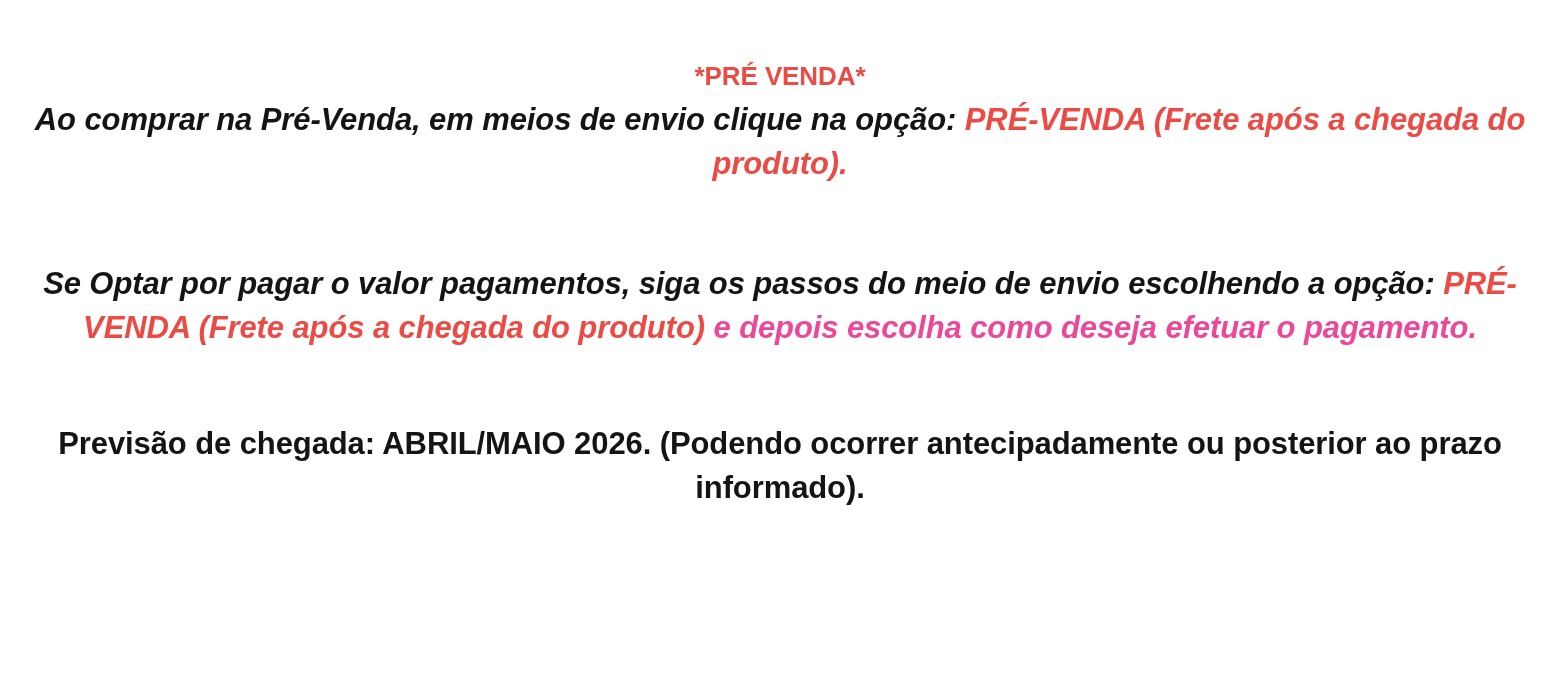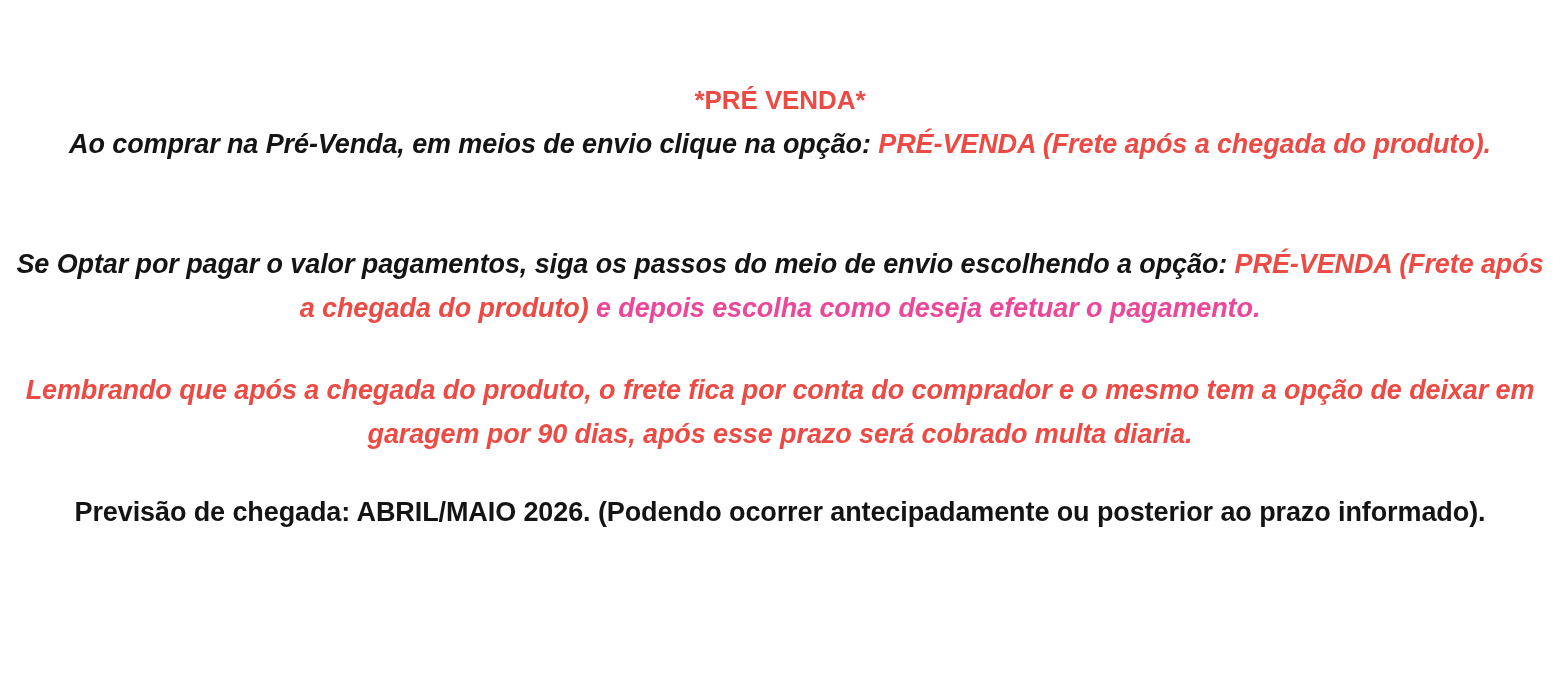--- a/index.html
+++ b/index.html
@@ -10,28 +10,28 @@
     width: 1560px;
     height: 700px;
     background: #ffffff;
     font-family: "Liberation Sans", sans-serif;
     overflow: hidden;
   }
   .notice {
     box-sizing: border-box;
     width: 1560px;
     height: 700px;
-    padding: 80px 14px 0 14px;
+    padding: 56px 14px 0 14px;
     text-align: center;
   }
   .line {
     font-weight: bold;
     font-style: italic;
     color: #141414;
-    font-size: 27px;
+    font-size: 31px;
     line-height: 44px;
     letter-spacing: -0.1px;
     margin: 0;
   }
   .line.title {
     font-style: normal;
     color: #ec4b45;
     font-size: 26px;
     line-height: 40px;
     margin-bottom: 2px;
@@ -67,19 +67,18 @@
 
   <div class="spacer"></div>
 
 
   <div class="spacer"></div>
 
   <p class="line"><span>Se Optar por pagar o valor pagamentos, siga os passos do meio de envio escolhendo a opção: </span><em class="red">PRÉ-VENDA (Frete após a chegada do produto)</em><span class="blk"> e depois escolha como deseja efetuar o pagamento.</span></p>
 
   <div class="spacer"></div>
 
-  <p class="line red">Lembrando que após a chegada do produto, o frete fica por conta do comprador e o mesmo tem a opção de deixar em garagem por 90 dias, após esse prazo será cobrado multa diaria.</p>
 
   <div class="spacer small"></div>
 
   <p class="line upright">Previsão de chegada: ABRIL/MAIO 2026. (Podendo ocorrer antecipadamente ou posterior ao prazo informado).</p>
 
 </div>
 
 </body></html>

